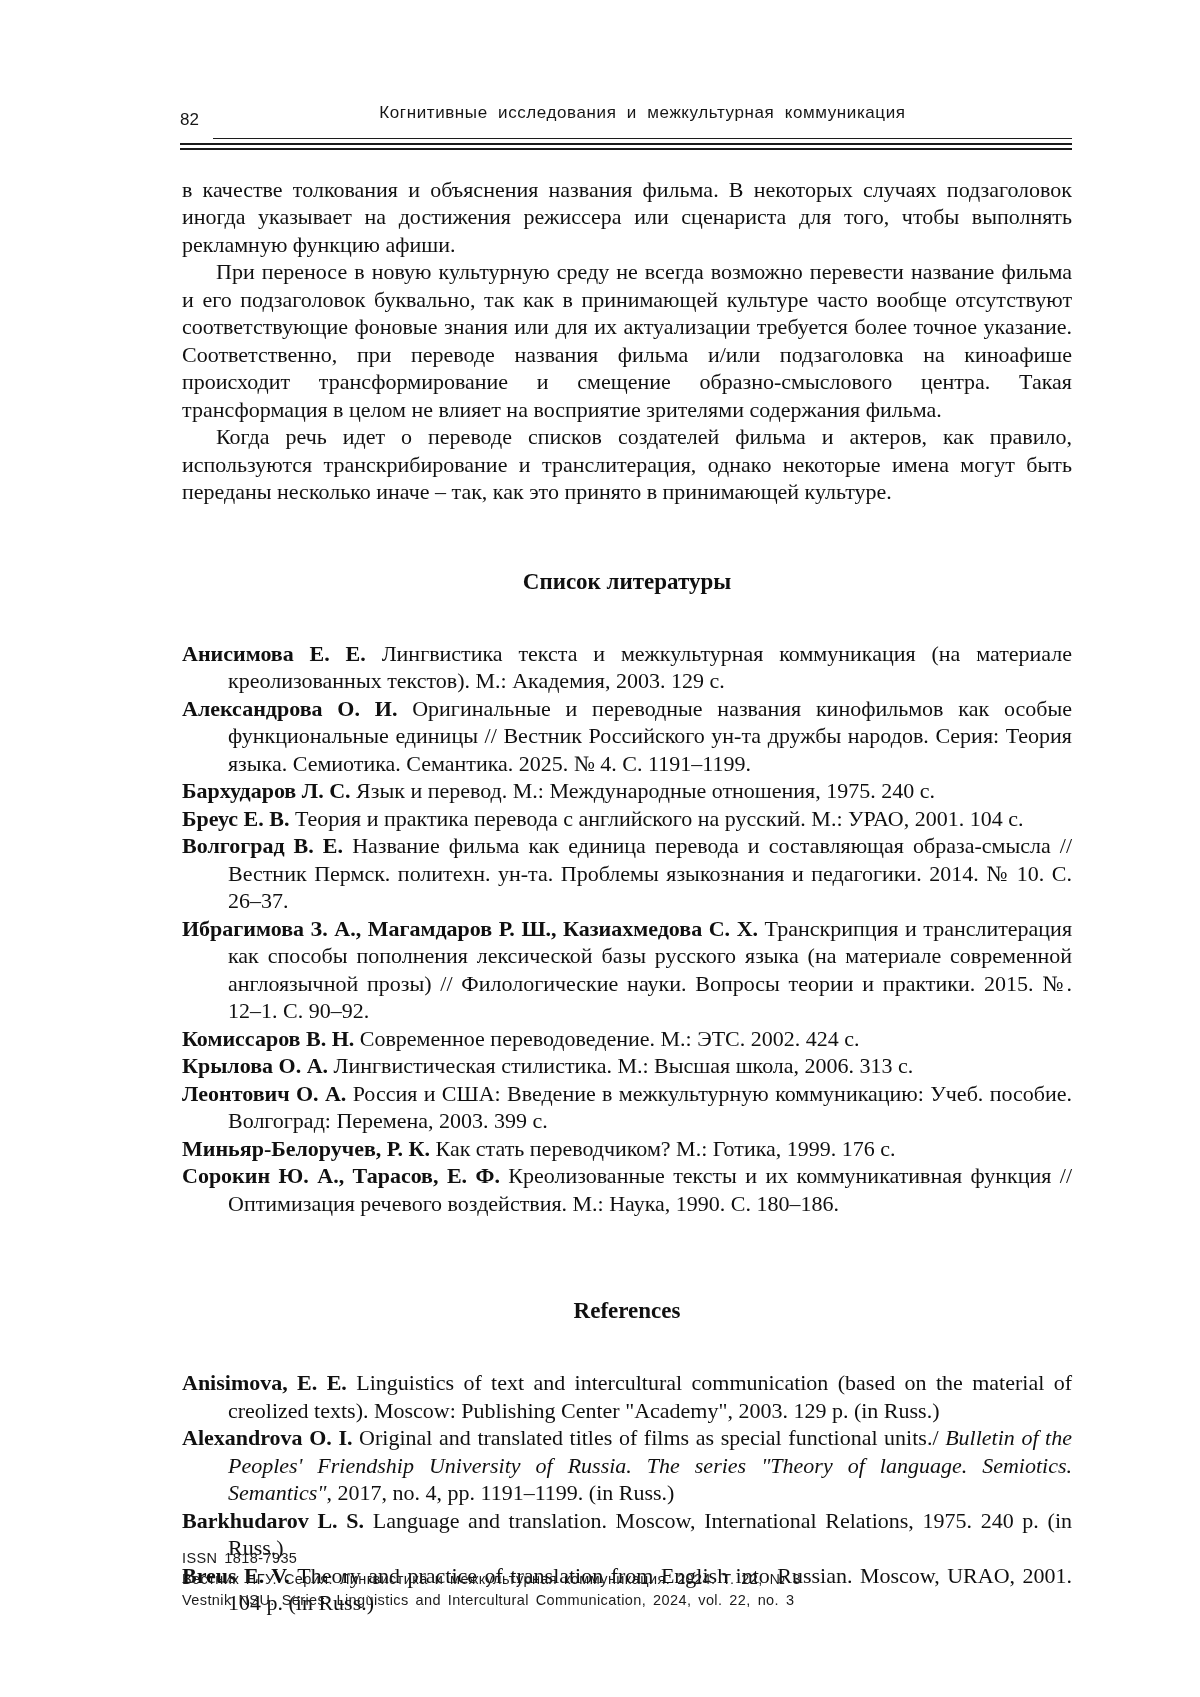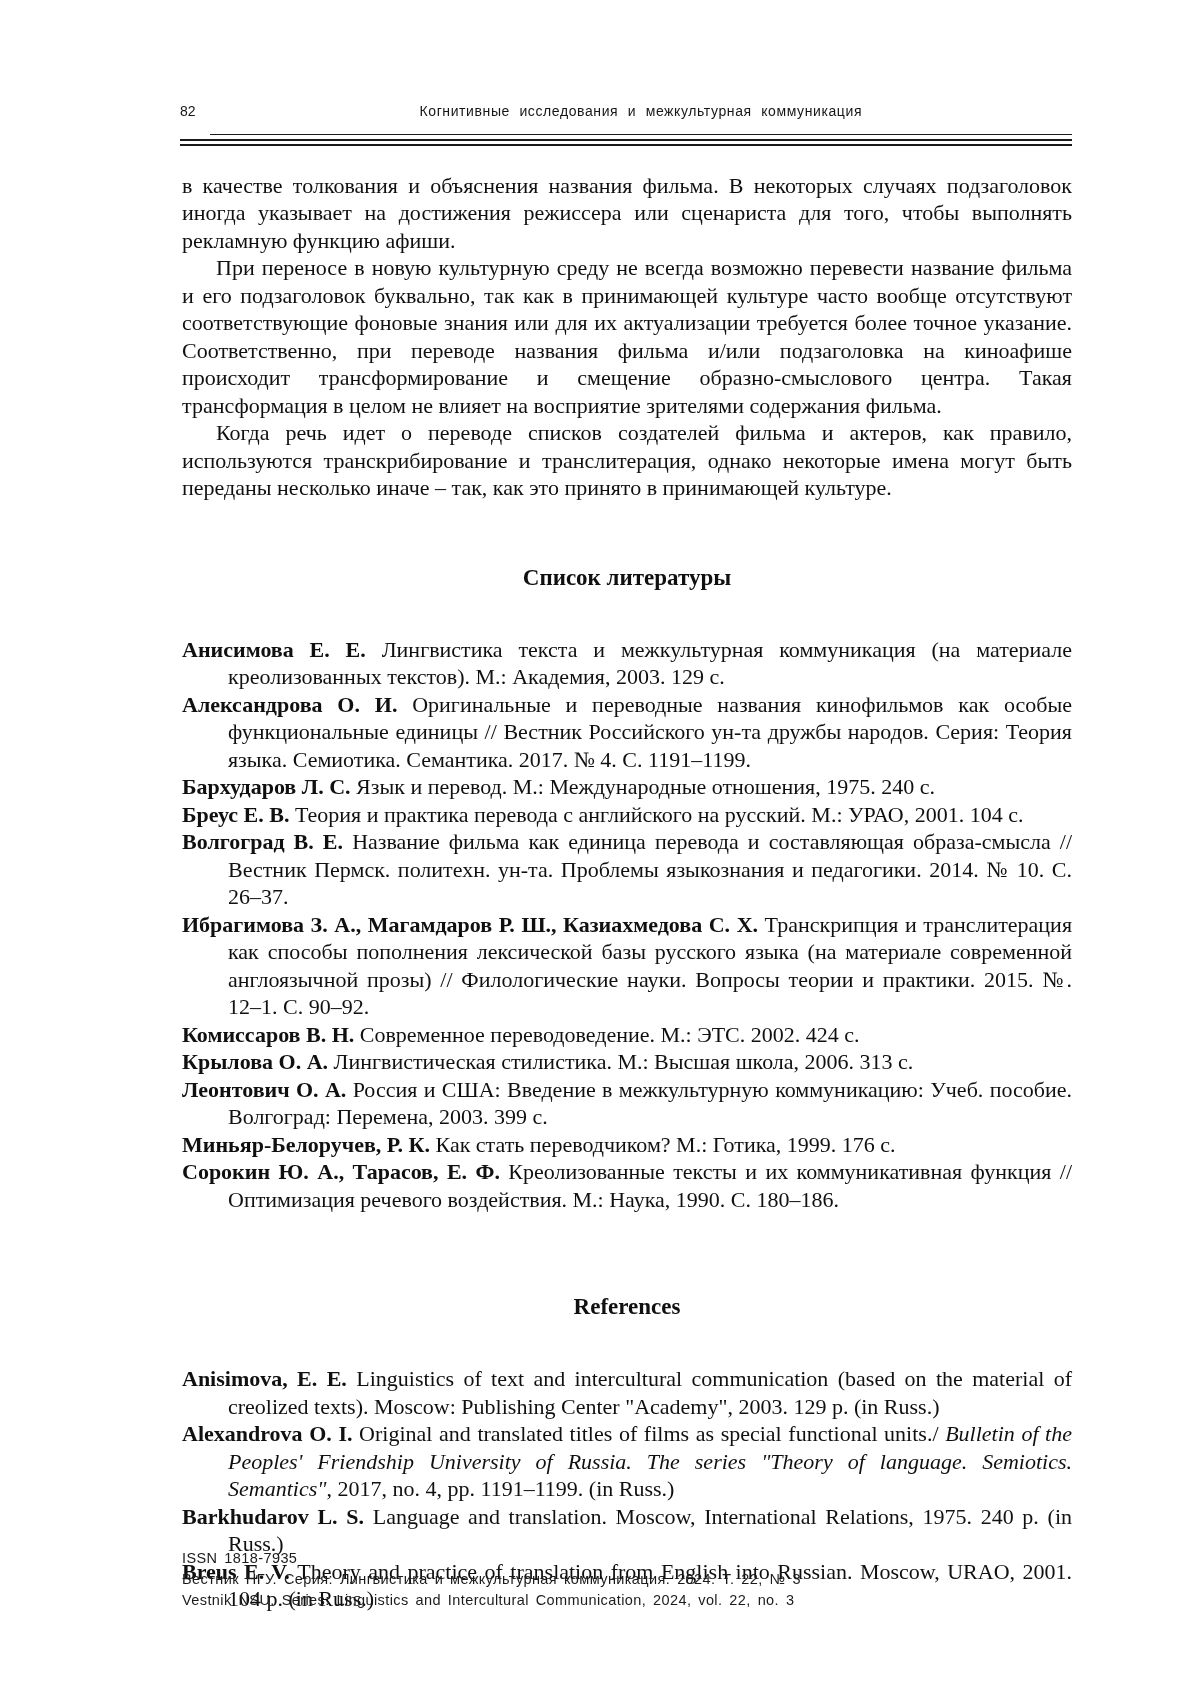--- a/index.html
+++ b/index.html
@@ -16,23 +16,23 @@
     overflow: hidden;
     color: #101010;
     font-family: "Liberation Serif", serif;
   }
   
   .header {
     margin: 103px 128px 0 180px;
   }
   .header-row {
     display: flex;
-    align-items: flex-start;
+    align-items: center;
     font-family: "Liberation Sans", sans-serif;
-    font-size: 14px;
+    font-size: 17px;
     color: #161616;
   }
   .page-number {
     flex: 0 0 auto;
     padding-right: 14px;
     padding-bottom: 2px;
   }
   .running-title-wrap {
     flex: 1 1 auto;
     text-align: center;
@@ -116,21 +116,21 @@
   <div class="content">
 
     <p class="body-par" lang="ru">в качестве толкования и объяснения названия фильма. В некоторых случаях подзаголовок иногда указывает на достижения режиссера или сценариста для того, чтобы выполнять рекламную функцию афиши.</p>
     <p class="body-par indented" lang="ru">При переносе в новую культурную среду не всегда возможно перевести название фильма и его подзаголовок буквально, так как в принимающей культуре часто вообще отсутствуют соответствующие фоновые знания или для их актуализации требуется более точное указание. Соответственно, при переводе названия фильма и/или подзаголовка на киноафише происходит трансформирование и смещение образно-смыслового центра. Такая трансформация в целом не влияет на восприятие зрителями содержания фильма.</p>
     <p class="body-par indented" lang="ru">Когда речь идет о переводе списков создателей фильма и актеров, как правило, используются транскрибирование и транслитерация, однако некоторые имена могут быть переданы несколько иначе – так, как это принято в принимающей культуре.</p>
 
     <div class="section-heading">Список литературы</div>
 
     <ul class="ref-list">
       <li lang="ru"><span class="seg-bold">Анисимова Е. Е. </span><span class="seg-normal">Лингвистика текста и межкультурная коммуникация (на материале креолизованных текстов). М.: Академия, 2003. 129 с.</span></li>
-      <li lang="ru"><span class="seg-bold">Александрова О. И. </span><span class="seg-normal">Оригинальные и переводные названия кинофильмов как особые функциональные единицы // Вестник Российского ун-та дружбы народов. Серия: Теория языка. Семиотика. Семантика. 2017. № 4. С. 1191–1199.</span></li>
+      <li lang="ru"><span class="seg-bold">Александрова О. И. </span><span class="seg-normal">Оригинальные и переводные названия кинофильмов как особые функциональные единицы // Вестник Российского ун-та дружбы народов. Серия: Теория языка. Семиотика. Семантика. 2025. № 4. С. 1191–1199.</span></li>
       <li lang="ru"><span class="seg-bold">Бархударов Л. С. </span><span class="seg-normal">Язык и перевод. М.: Международные отношения, 1975. 240 с.</span></li>
       <li lang="ru"><span class="seg-bold">Бреус Е. В. </span><span class="seg-normal">Теория и практика перевода с английского на русский. М.: УРАО, 2001. 104 с.</span></li>
       <li lang="ru"><span class="seg-bold">Волгоград В. Е. </span><span class="seg-normal">Название фильма как единица перевода и составляющая образа-смысла // Вестник Пермск. политехн. ун-та. Проблемы языкознания и педагогики. 2014. № 10. С. 26–37.</span></li>
       <li lang="ru"><span class="seg-bold">Ибрагимова З. А., Магамдаров Р. Ш., Казиахмедова С. Х. </span><span class="seg-normal">Транскрипция и транслитерация как способы пополнения лексической базы русского языка (на материале современной англоязычной прозы) // Филологические науки. Вопросы теории и практики. 2015. №. 12–1. С. 90–92.</span></li>
       <li lang="ru"><span class="seg-bold">Комиссаров В. Н. </span><span class="seg-normal">Современное переводоведение. М.: ЭТС. 2002. 424 с.</span></li>
       <li lang="ru"><span class="seg-bold">Крылова О. А. </span><span class="seg-normal">Лингвистическая стилистика. М.: Высшая школа, 2006. 313 с.</span></li>
       <li lang="ru"><span class="seg-bold">Леонтович О. А. </span><span class="seg-normal">Россия и США: Введение в межкультурную коммуникацию: Учеб. пособие. Волгоград: Перемена, 2003. 399 с.</span></li>
       <li lang="ru"><span class="seg-bold">Миньяр-Белоручев, Р. К. </span><span class="seg-normal">Как стать переводчиком? М.: Готика, 1999. 176 с.</span></li>
       <li lang="ru"><span class="seg-bold">Сорокин Ю. А., Тарасов, Е. Ф. </span><span class="seg-normal">Креолизованные тексты и их коммуникативная функция // Оптимизация речевого воздействия. М.: Наука, 1990. С. 180–186.</span></li>
     </ul>

